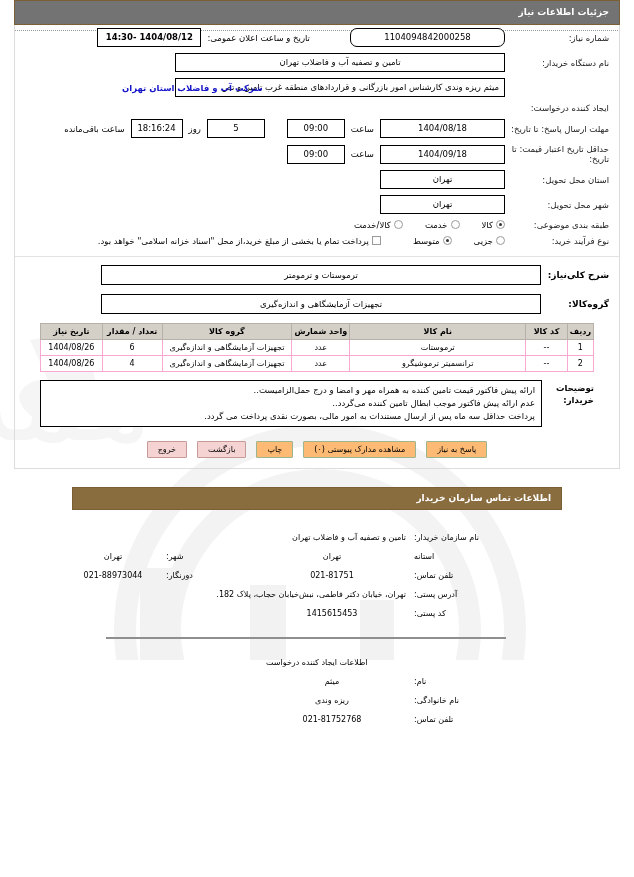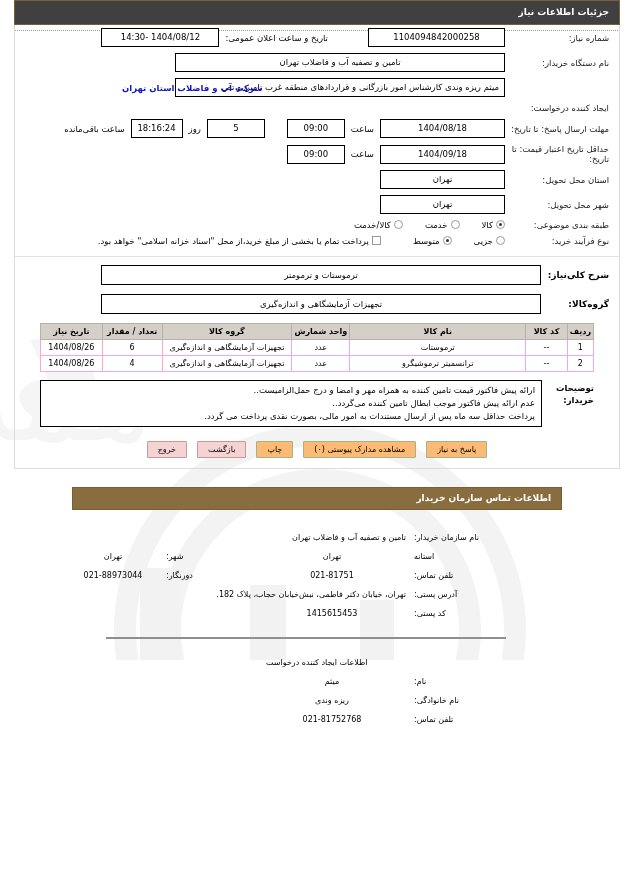--- a/index.html
+++ b/index.html
@@ -35,21 +35,21 @@
   .top-rule {
     position: absolute;
     top: 30px; left: 14px; right: 14px;
     border-top: 1px dotted #9a9a9a;
     height: 0;
   }
 
   .content { position: relative; z-index: 2; }
 
   .bar {
-    background: #404040;
+    background: #737373;
     color: #ffffff;
     font-weight: bold;
     font-size: 9px;
     padding: 6px 10px 7px 10px;
     text-align: right;
     border: 1px solid #7a5f35;
   }
   .panel {
     border: 1px solid #dcdcdc;
     border-top: none;
@@ -251,23 +251,23 @@
 
     <div style="margin:0 14px;">
       <div class="bar">
         <span>جزئیات اطلاعات نیاز</span>
       </div>
 
       <div class="panel">
 
         <div class="frow">
           <div class="lbl w100">شماره نیاز:</div>
-          <div class="box" style="width:137px;">1104094842000258</div>
+          <div class="box" style="width:155px;border-radius:7px;">1104094842000258</div>
           <div class="inline-lbl" style="margin-right:34px;">تاریخ و ساعت اعلان عمومی:</div>
-          <div class="box" style="width:118px;">1404/08/12 -14:30</div>
+          <div class="box" style="width:104px;font-weight:bold;">1404/08/12 -14:30</div>
         </div>
 
         <div class="frow">
           <div class="lbl w100">نام دستگاه خریدار:</div>
           <div class="box" style="width:330px;text-align:center;">تامین و  تصفیه آب و فاضلاب تهران</div>
         </div>
 
         <div class="frow" style="align-items:flex-start;">
           <div class="lbl w100" style="line-height:10px;padding-top:3px;margin-top:22px;">ایجاد کننده درخواست:</div>
           <div class="box" style="width:330px;text-align:right;">

